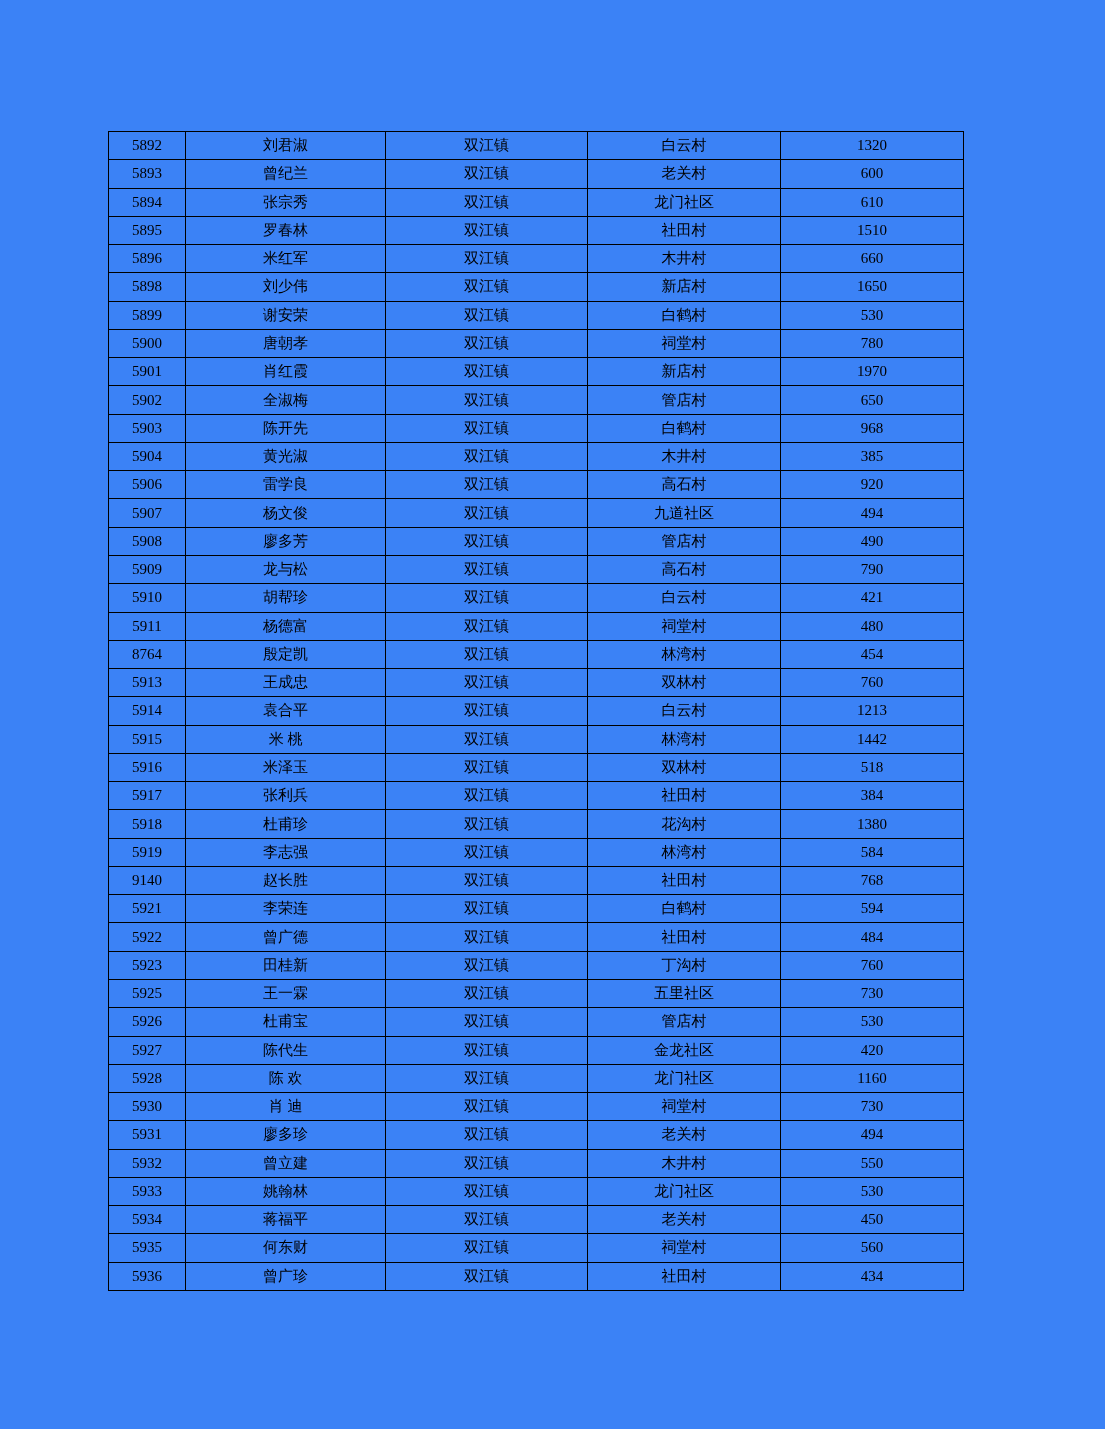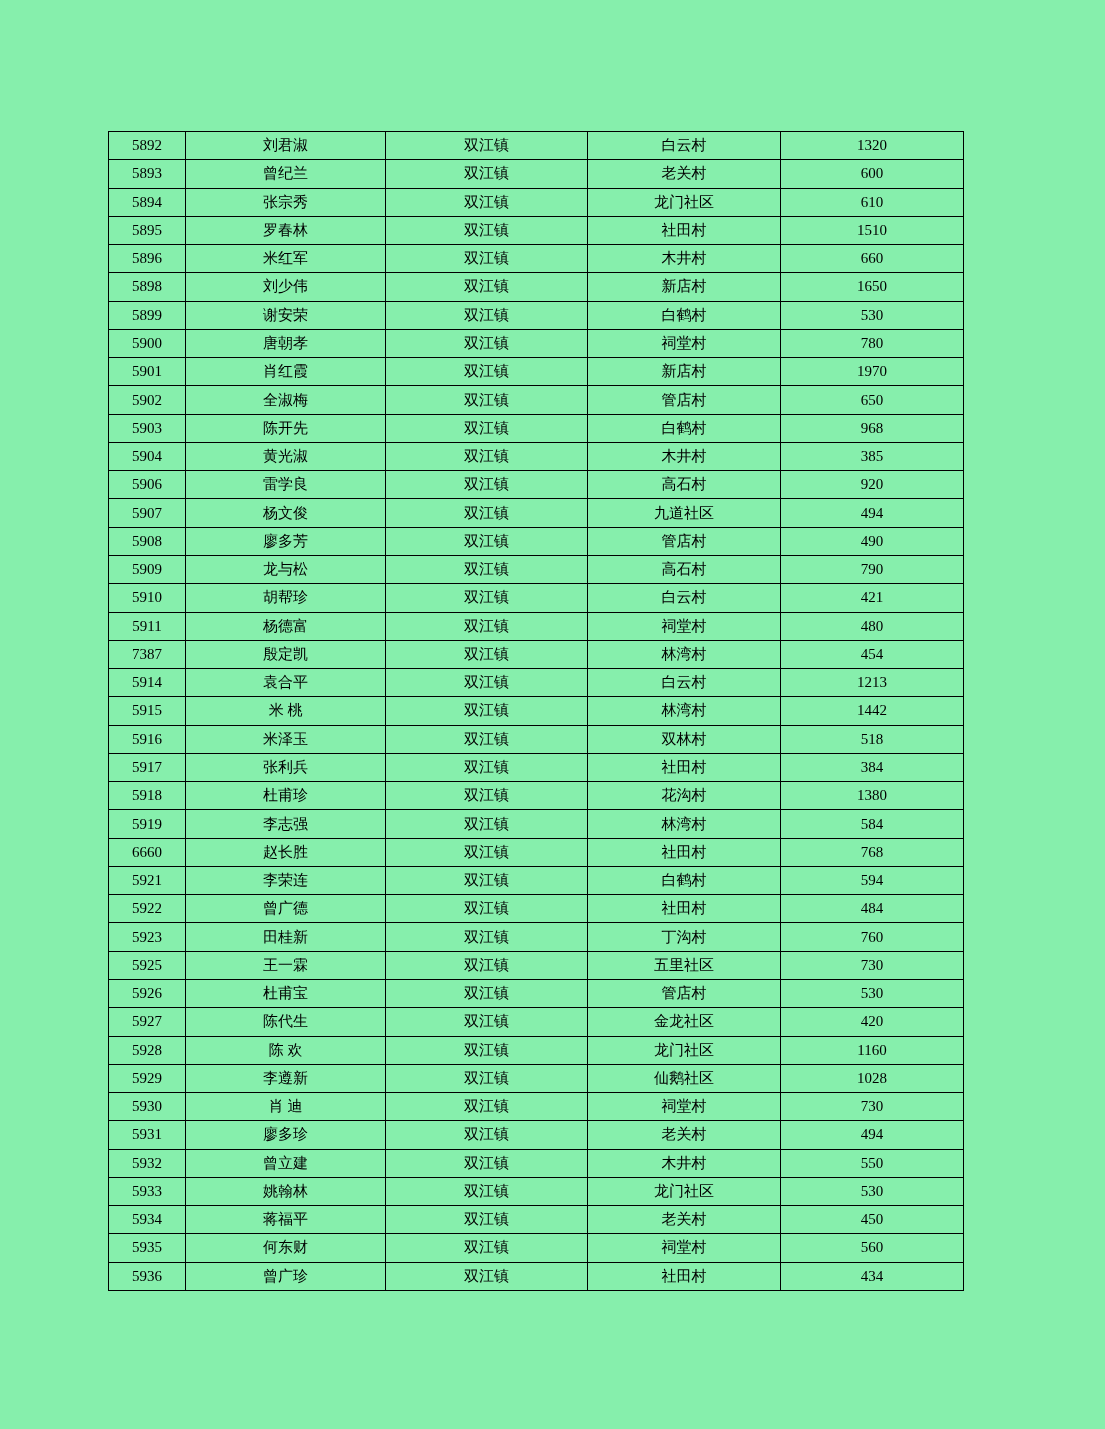--- a/index.html
+++ b/index.html
@@ -7,21 +7,21 @@
     padding: 0;
     background: #ffffff;
     width: 1105px;
     height: 1429px;
     font-family: "Liberation Serif", "DejaVu Serif", serif;
   }
   .page {
     position: relative;
     width: 1105px;
     height: 1429px;
-    background: #86efac;
+    background: #3b82f6;
     overflow: hidden;
   }
   table.roster {
     position: absolute;
     left: 108px;
     top: 131px;
     width: 855px;
     height: 1160px;
     border-collapse: collapse;
     table-layout: fixed;
@@ -170,27 +170,34 @@
           <td>421</td>
         </tr>
         <tr>
           <td>5911</td>
           <td>杨德富</td>
           <td>双江镇</td>
           <td>祠堂村</td>
           <td>480</td>
         </tr>
         <tr>
-          <td>7387</td>
+          <td>8764</td>
           <td>殷定凯</td>
           <td>双江镇</td>
           <td>林湾村</td>
           <td>454</td>
         </tr>
         <tr>
+          <td>5913</td>
+          <td>王成忠</td>
+          <td>双江镇</td>
+          <td>双林村</td>
+          <td>760</td>
+        </tr>
+        <tr>
           <td>5914</td>
           <td>袁合平</td>
           <td>双江镇</td>
           <td>白云村</td>
           <td>1213</td>
         </tr>
         <tr>
           <td>5915</td>
           <td>米 桃</td>
           <td>双江镇</td>
@@ -219,21 +226,21 @@
           <td>1380</td>
         </tr>
         <tr>
           <td>5919</td>
           <td>李志强</td>
           <td>双江镇</td>
           <td>林湾村</td>
           <td>584</td>
         </tr>
         <tr>
-          <td>6660</td>
+          <td>9140</td>
           <td>赵长胜</td>
           <td>双江镇</td>
           <td>社田村</td>
           <td>768</td>
         </tr>
         <tr>
           <td>5921</td>
           <td>李荣连</td>
           <td>双江镇</td>
           <td>白鹤村</td>
@@ -273,27 +280,20 @@
           <td>双江镇</td>
           <td>金龙社区</td>
           <td>420</td>
         </tr>
         <tr>
           <td>5928</td>
           <td>陈 欢</td>
           <td>双江镇</td>
           <td>龙门社区</td>
           <td>1160</td>
-        </tr>
-        <tr>
-          <td>5929</td>
-          <td>李遵新</td>
-          <td>双江镇</td>
-          <td>仙鹅社区</td>
-          <td>1028</td>
         </tr>
         <tr>
           <td>5930</td>
           <td>肖 迪</td>
           <td>双江镇</td>
           <td>祠堂村</td>
           <td>730</td>
         </tr>
         <tr>
           <td>5931</td>

